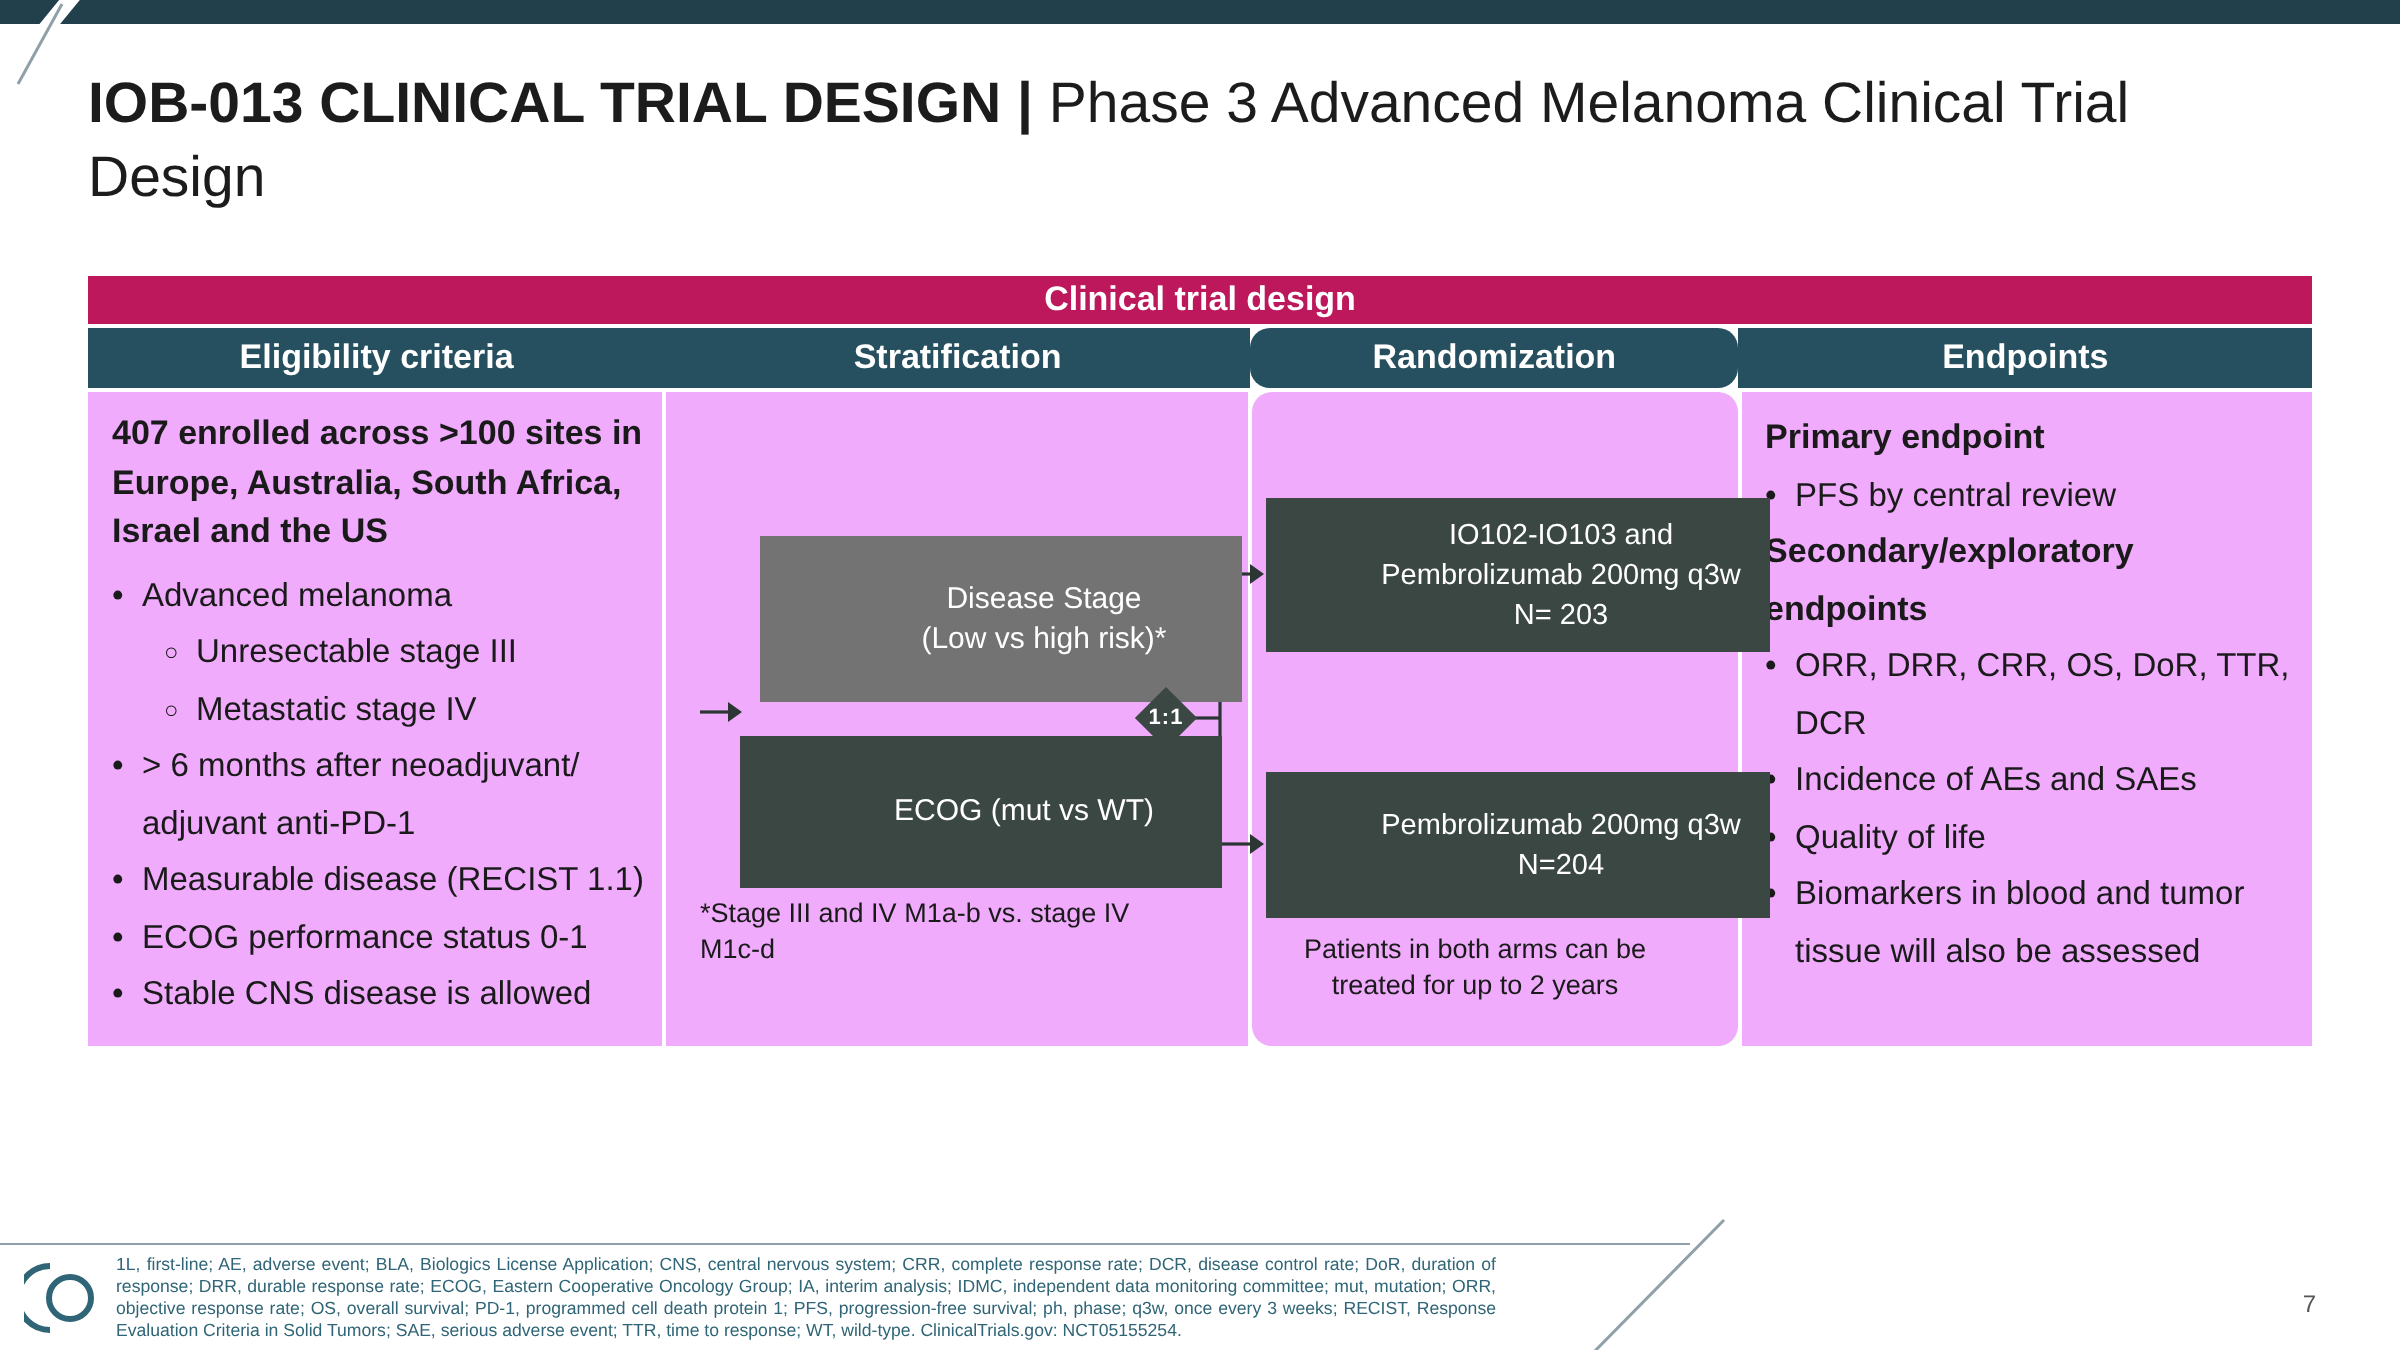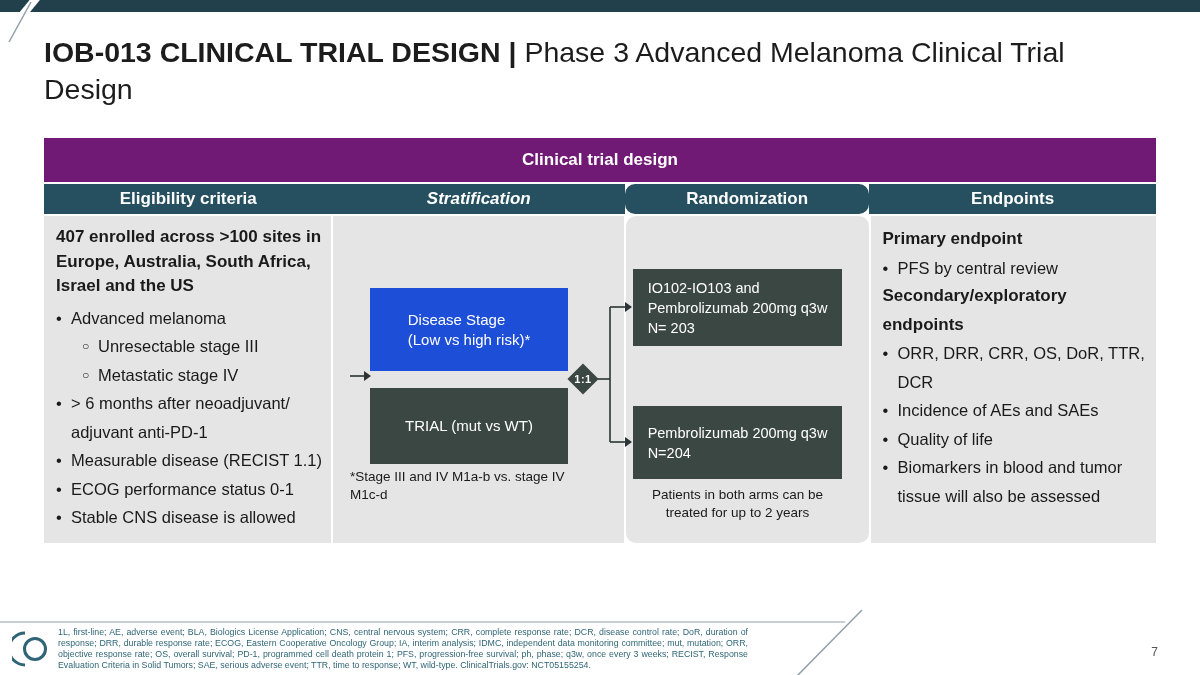--- a/index.html
+++ b/index.html
@@ -11,49 +11,49 @@
   
   .top-bar { position:absolute; left:0; top:0; width:1200px; height:12px; background:#223f4c; }
   .top-accent { position:absolute; left:0; top:0; width:80px; height:56px; }
 
   
   .title { position:absolute; left:44px; top:34px; width:1112px; font-size:28.5px; line-height:37px; color:#1c1c1c; }
   .title .bold { font-weight:700; }
 
   
   .ct-table { position:absolute; left:44px; top:138px; width:1112px; }
-  .ct-title { height:44px; background:#701a75; color:#fff; font-weight:700; font-size:17px;
+  .ct-title { height:24px; background:#be185d; color:#fff; font-weight:700; font-size:17px;
               display:flex; align-items:center; justify-content:center; }
   .ct-cols { display:flex; gap:0; margin-top:2px; }
   .ct-colh { height:30px; background:#26505f; color:#fff; font-weight:700; font-size:17px;
              display:flex; align-items:center; justify-content:center; }
-  .w1{ width:300px; } .w2{ width:304px;font-style:italic; } .w3{ width:254px;border-radius:10px; } .w4{ width:298px; }
+  .w1{ width:300px; } .w2{ width:304px; } .w3{ width:254px;border-radius:10px; } .w4{ width:298px; }
   .ct-body { position:relative; display:flex; gap:2px; margin-top:2px; height:327px; }
-  .ct-cell { background:#e5e5e5; box-sizing:border-box; }
+  .ct-cell { background:#f0abfc; box-sizing:border-box; }
 
   
   .cell-eligibility { padding:9px 8px 0 12px; }
   .eli-intro { font-weight:700; font-size:17px; line-height:24.5px; color:#1a1a1a; margin-bottom:5px; }
   .eli-item { display:flex; font-size:16.5px; line-height:28.5px; color:#1a1a1a; }
   .eli-item .marker { width:15px; flex:none; }
   .eli-item.lvl2 { padding-left:26px; }
   .marker.sub { font-size:12px; width:16px; }
 
   
   .cell-endpoints { padding:9px 6px 0 12px; }
   .ep-heading { font-weight:700; font-size:17px; line-height:28.5px; color:#1a1a1a; }
   .ep-item { display:flex; font-size:16.5px; line-height:28.5px; color:#1a1a1a; }
   .ep-item .marker { width:15px; flex:none; }
 
   
   .diagram { position:absolute; inset:0; }
   .arrow-svg { position:absolute; left:0; top:0; }
   .dbox { position:absolute; color:#ffffff; display:flex; align-items:center; justify-content:center;
-          text-align:left; white-space:pre-line; font-size:15px; line-height:20px; }
-  .box-disease { left:326px; top:72px; width:198px; height:83px; background:#1d4ed8; }
+          text-align:center; white-space:pre-line; font-size:15px; line-height:20px;padding-left:43px; }
+  .box-disease { left:336px; top:72px; width:198px; height:83px; background:#737373; }
   .box-braf    { left:326px; top:172px; width:198px; height:76px; background:#3b4743; }
   .box-arm1    { left:589px; top:53px; width:209px; height:77px; background:#3b4743; font-size:14.5px; }
   .box-arm2    { left:589px; top:190px; width:209px; height:73px; background:#3b4743; font-size:14.5px; }
   .diamond { position:absolute; left:528px; top:152px; width:22px; height:22px; background:#3b4743; transform:rotate(45deg); }
   .diamond-label { position:absolute; left:522px; top:152px; width:34px; height:22px; color:#fff; font-size:11px;
                    font-weight:700; display:flex; align-items:center; justify-content:center; letter-spacing:.5px; }
   .strat-note { position:absolute; left:306px; top:252px; width:218px; font-size:13.5px; line-height:18px; color:#1a1a1a; }
   .rand-note  { position:absolute; left:586px; top:270px; width:215px; font-size:13.5px; line-height:18px;
                 color:#1a1a1a; text-align:center; white-space:pre-line; }
 
@@ -157,21 +157,21 @@
           <line x1="551" y1="163" x2="566" y2="163" stroke="#2b3533" stroke-width="1.6"></line>
           <line x1="566" y1="91" x2="566" y2="226" stroke="#2b3533" stroke-width="1.6"></line>
           <line x1="566" y1="91" x2="581" y2="91" stroke="#2b3533" stroke-width="1.6"></line>
           <polygon points="581,86 581,96 588,91" fill="#2b3533"></polygon>
           <line x1="566" y1="226" x2="581" y2="226" stroke="#2b3533" stroke-width="1.6"></line>
           <polygon points="581,221 581,231 588,226" fill="#2b3533"></polygon>
         </svg>
 
         <div class="dbox box-disease">Disease Stage
 (Low vs high risk)*</div>
-        <div class="dbox box-braf">TRIAL (mut vs WT)</div>
+        <div class="dbox box-braf">ECOG (mut vs WT)</div>
         <div class="diamond"></div>
         <div class="diamond-label">1:1</div>
         <div class="strat-note">*Stage III and IV M1a-b vs. stage IV M1c-d</div>
         <div class="dbox box-arm1">IO102-IO103 and
 Pembrolizumab 200mg q3w
 N= 203</div>
         <div class="dbox box-arm2">Pembrolizumab 200mg q3w
 N=204</div>
         <div class="rand-note">Patients in both arms can be
 treated for up to 2 years</div>

